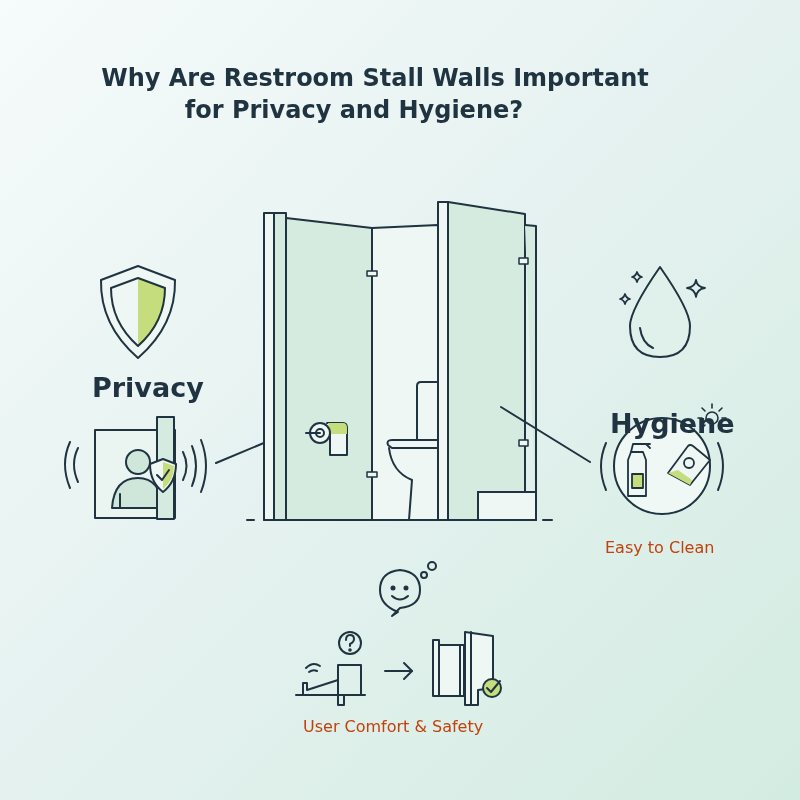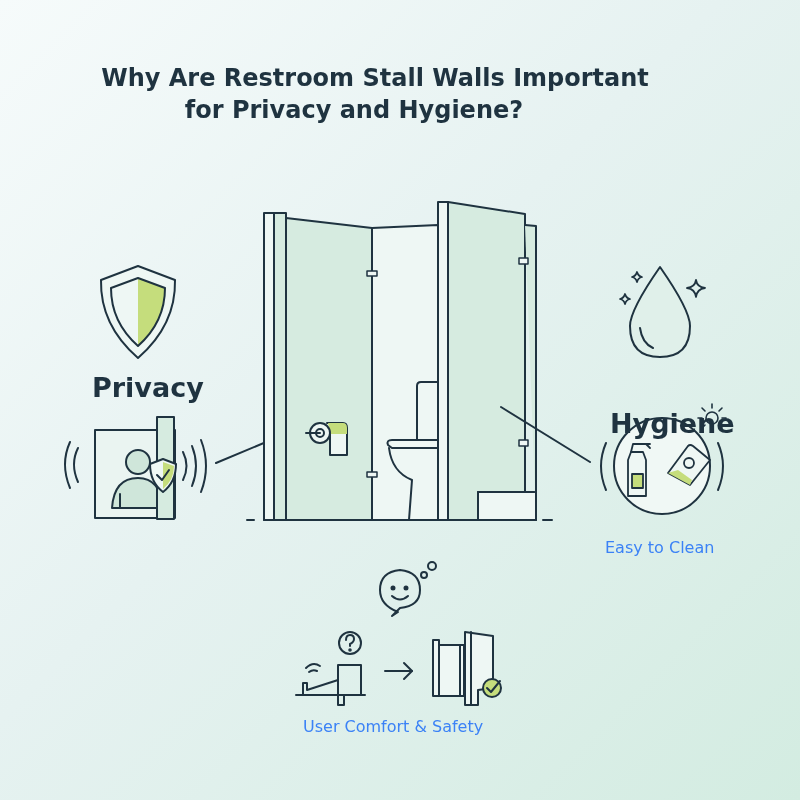--- a/index.html
+++ b/index.html
@@ -3,21 +3,21 @@
 <meta charset="utf-8">
 <style>
   html,body{margin:0;padding:0;}
   body{width:800px;height:800px;overflow:hidden;position:relative;
     background:linear-gradient(135deg,#f6fbfb 0%,#e6f2f1 45%,#d3ece1 100%);
     font-family:"DejaVu Sans","Liberation Sans",sans-serif;color:#1f3340;}
   .title{position:absolute;left:0;top:62px;width:728px;text-align:center;font-weight:bold;font-size:24px;line-height:32px;color:#1f3340;}
   .title .l1{display:block;padding-left:22px;}
   .title .l2{display:block;padding-left:0;margin-left:-20px;}
   .lbl{position:absolute;font-weight:bold;font-size:27px;color:#1f3340;}
-  .sub{position:absolute;font-size:16px;color:#3b82f6;}
+  .sub{position:absolute;font-size:16px;color:#c2410c;}
   svg{position:absolute;left:0;top:0;}
 </style>
 </head>
 <body>
 
 <div class="title">
   <span class="l1">Why Are Restroom Stall Walls Important</span>
   <span class="l2">for Privacy and Hygiene?</span>
 </div>
 

